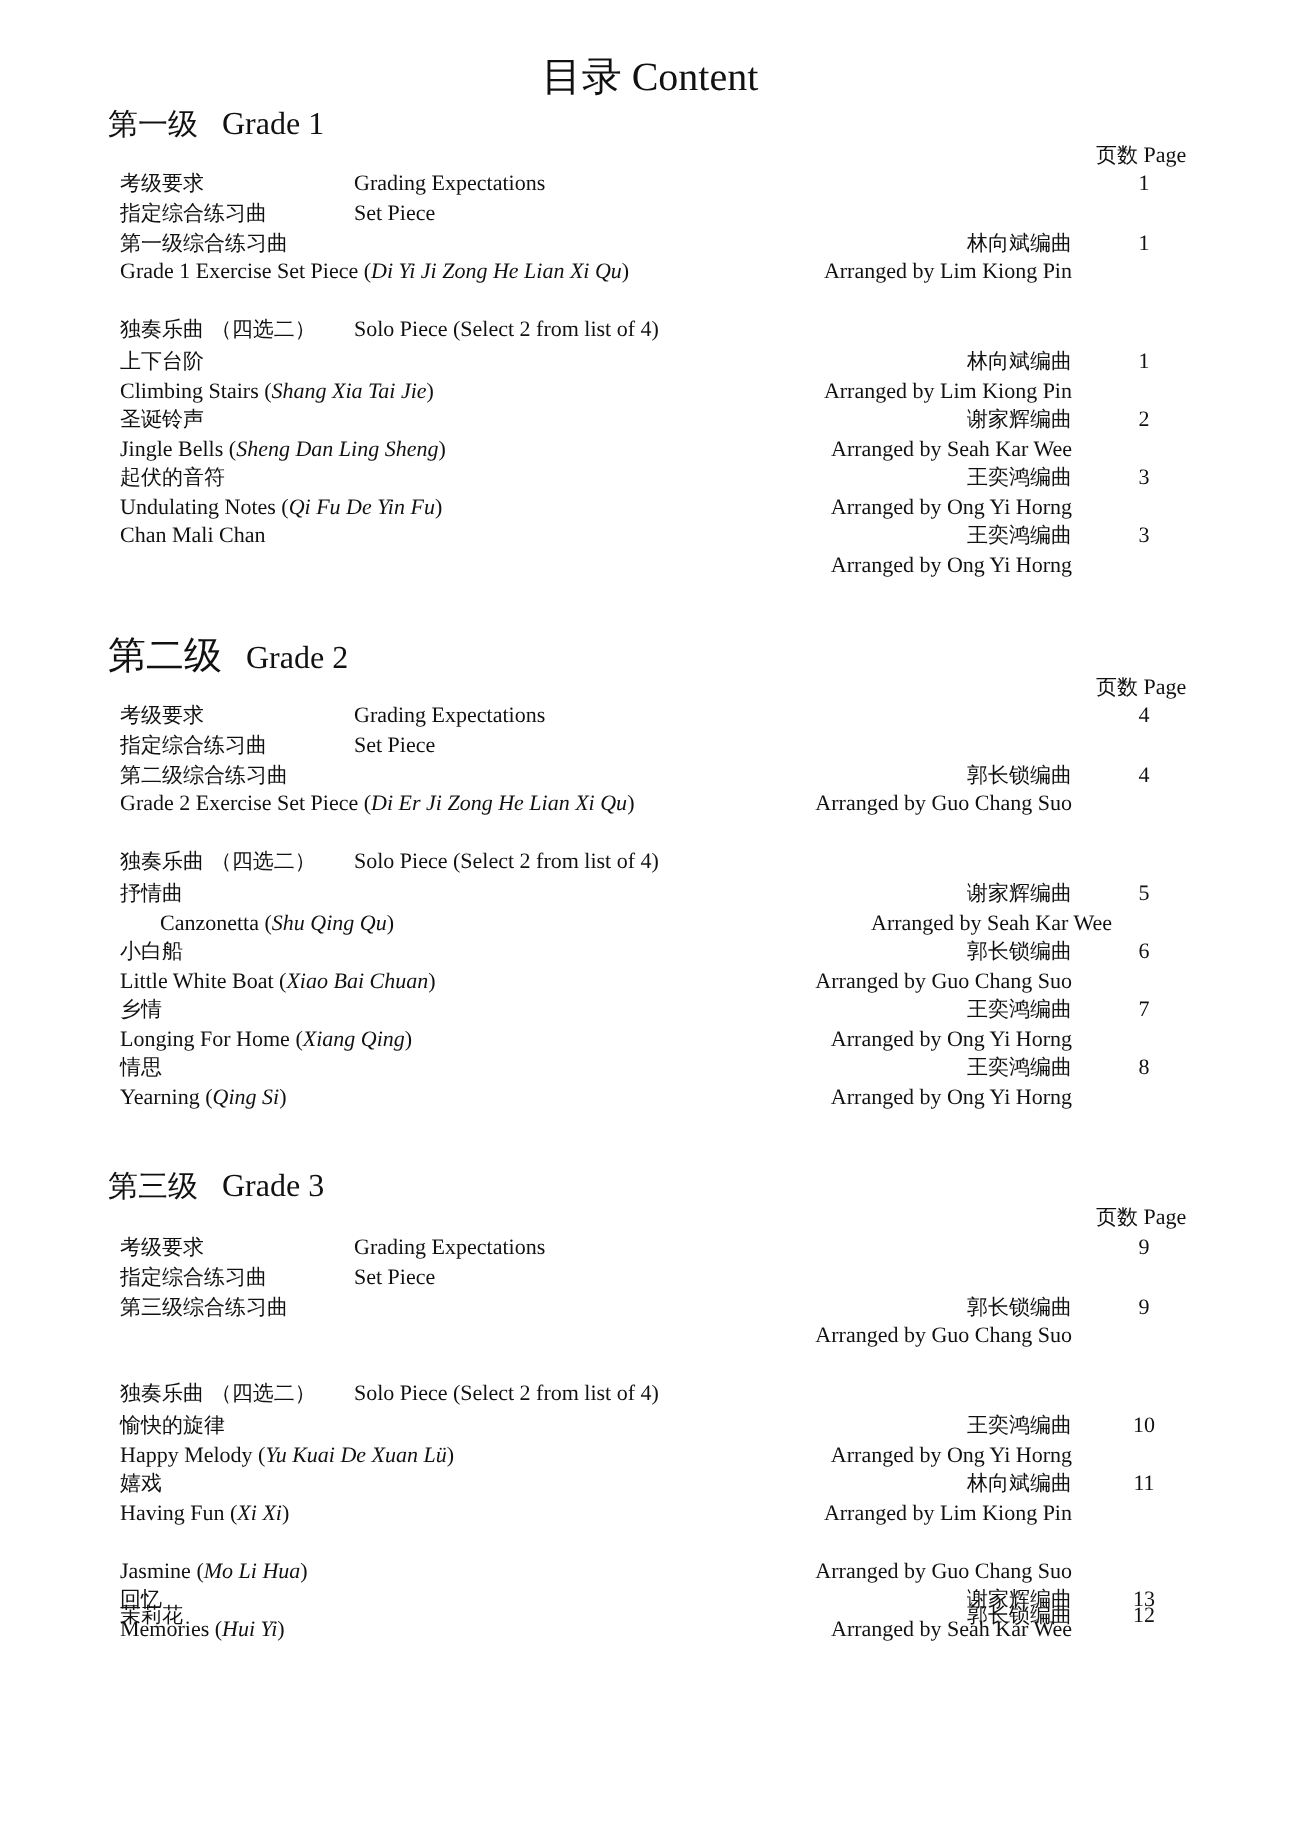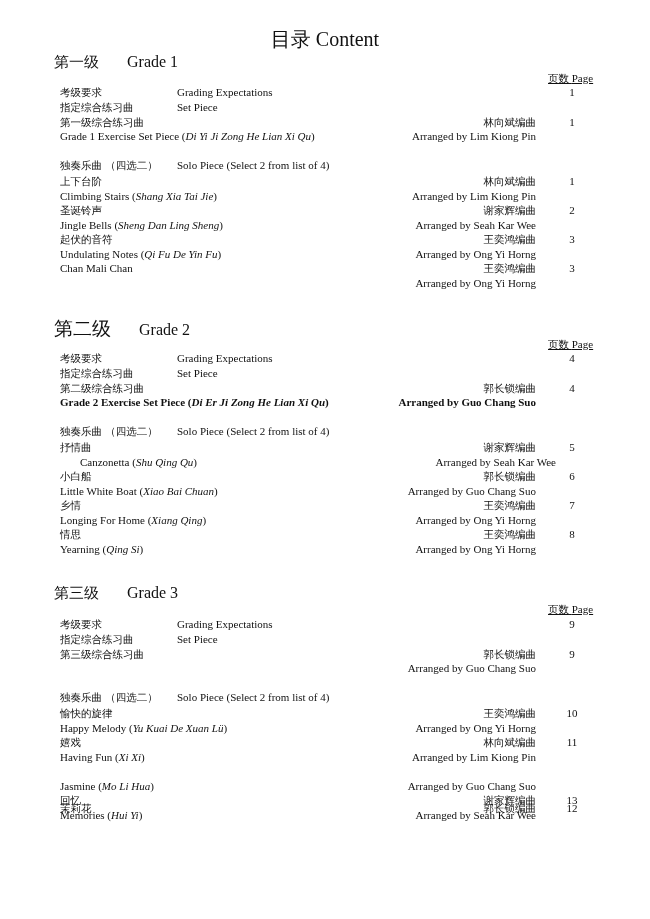--- a/index.html
+++ b/index.html
@@ -8,23 +8,23 @@
       font-family: "Liberation Serif", "DejaVu Serif", serif;
       color: #111111; font-size: 11px;
     }
     .title {
       position: absolute; top: 26px; left: 0; width: 650px; text-align: center;
       font-size: 20px; font-weight: normal; line-height: 26px;
     }
     .grade-heading {
       position: absolute; left: 54px; font-size: 16px; line-height: 20px;
     }
-    .grade-heading .zh { margin-right: 24px; }
+    .grade-heading .zh { margin-right: 8px; }
     .page-col-header {
-      position: absolute; left: 548px; font-size: 11px; line-height: 14px; text-decoration: underline;
+      position: absolute; left: 548px; font-size: 11px; line-height: 14px;
     }
     .row {
       position: absolute; left: 60px; width: 530px; height: 14.5px;
       line-height: 14.5px; font-size: 11px; white-space: nowrap;
     }
     .row .c1 { position: absolute; left: 0; }
     .row .c2 { position: absolute; left: 117px; }
     .row .arr { position: absolute; right: 54px; text-align: right; }
     .row .pg { position: absolute; left: 498px; width: 28px; text-align: center; }
     .zhfont { font-family: "DejaVu Sans", "Liberation Sans", sans-serif; font-size: 10.5px; }
@@ -120,21 +120,21 @@
 </div>
 <div class="row" style="top:366px;">
   <span class="c1 zhfont">指定综合练习曲</span>
   <span class="c2">Set Piece</span>
 </div>
 <div class="row" style="top:380.5px;">
   <span class="c1 zhfont">第二级综合练习曲</span>
   <span class="arr zhfont">郭长锁编曲</span>
   <span class="pg">4</span>
 </div>
-<div class="row" style="top:395px;font-weight:bold;">
+<div class="row" style="top:395px;">
   <span class="c1"><span>Grade 2 Exercise Set Piece (</span><i>Di Er Ji Zong He Lian Xi Qu</i><span>)</span></span>
   <span class="arr">Arranged by Guo Chang Suo</span>
 </div>
 
 <div class="row" style="top:424px;">
   <span class="c1 zhfont">独奏乐曲 （四选二）</span>
   <span class="c2">Solo Piece (Select 2 from list of 4)</span>
 </div>
 
 <div class="row" style="top:440px;">

